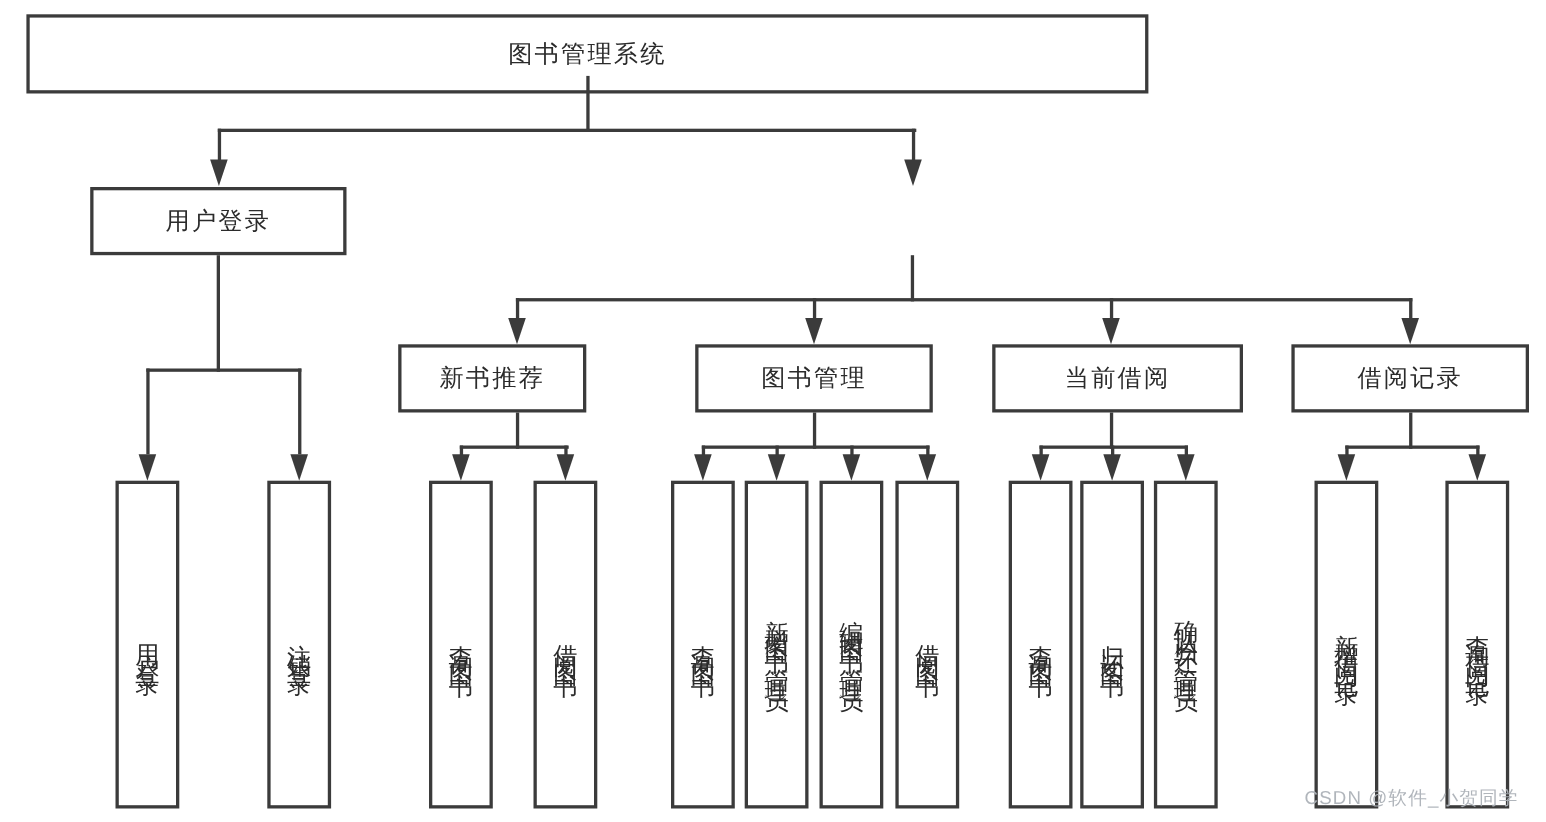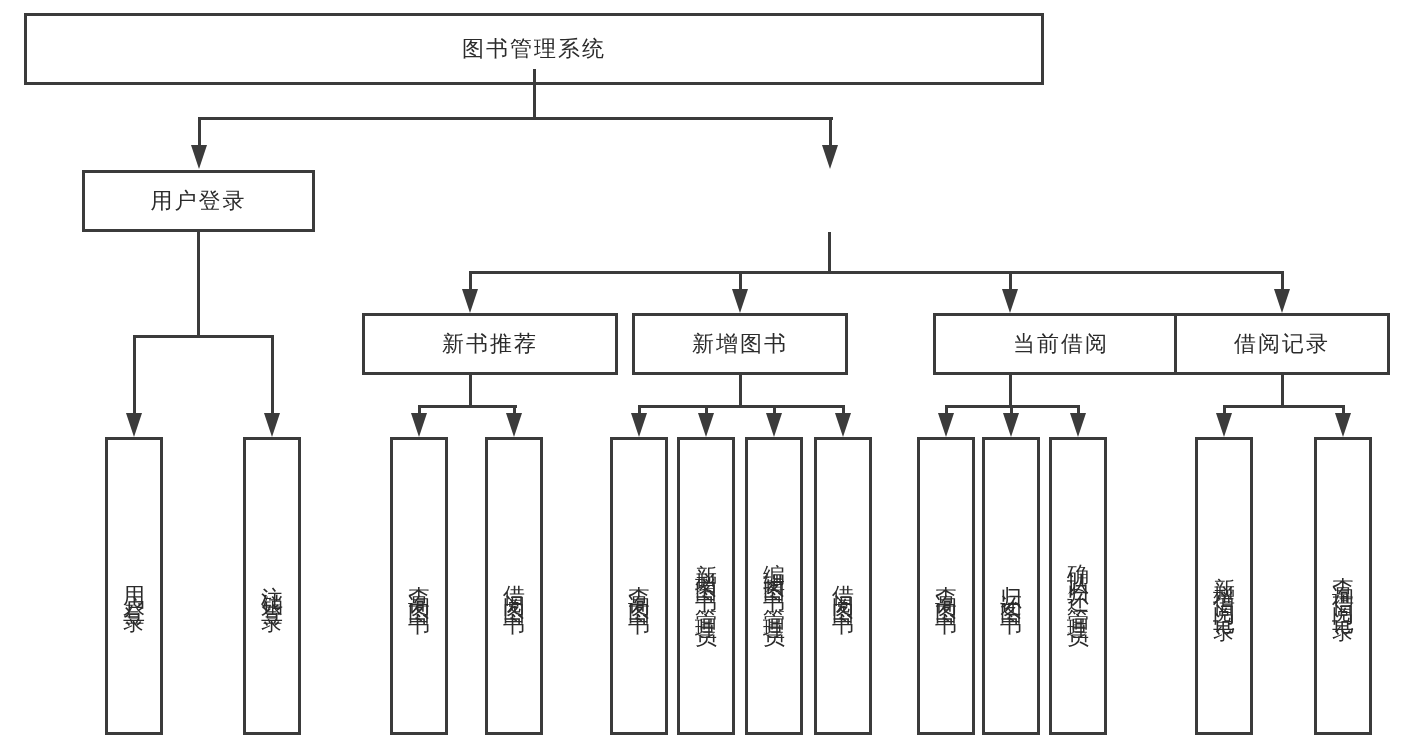--- a/index.html
+++ b/index.html
@@ -89,23 +89,23 @@
   <div class="hl" style="left:469px;top:271px;width:815px"></div>
   <div class="vl" style="left:469px;top:271px;height:20px"></div>
   <div class="vl" style="left:739px;top:271px;height:20px"></div>
   <div class="vl" style="left:1009px;top:271px;height:20px"></div>
   <div class="vl" style="left:1281px;top:271px;height:20px"></div>
   <div class="ah" style="left:462px;top:289px"></div>
   <div class="ah" style="left:732px;top:289px"></div>
   <div class="ah" style="left:1002px;top:289px"></div>
   <div class="ah" style="left:1274px;top:289px"></div>
 
-  <div class="node" style="left:362px;top:313px;width:256px;height:62px">新书推荐</div>
-  <div class="node" style="left:632px;top:313px;width:216px;height:62px">新增图书</div>
-  <div class="node" style="left:933px;top:313px;width:256px;height:62px">当前借阅</div>
+  <div class="node" style="left:362px;top:313px;width:171px;height:62px">新书推荐</div>
+  <div class="node" style="left:632px;top:313px;width:216px;height:62px">图书管理</div>
+  <div class="node" style="left:902px;top:313px;width:228px;height:62px">当前借阅</div>
   <div class="node" style="left:1174px;top:313px;width:216px;height:62px">借阅记录</div>
 
   <div class="vl" style="left:469px;top:375px;height:33px"></div>
   <div class="hl" style="left:418px;top:405px;width:99px"></div>
   <div class="vl" style="left:418px;top:405px;height:10px"></div>
   <div class="vl" style="left:513px;top:405px;height:10px"></div>
   <div class="ah" style="left:411px;top:413px"></div>
   <div class="ah" style="left:506px;top:413px"></div>
 
   <div class="vl" style="left:739px;top:375px;height:33px"></div>
@@ -172,14 +172,15 @@
     <span>确认归还（管理员）</span>
     </div>
 
   <div class="vbox" style="left:1195px;top:437px;width:58px;height:298px">
     <span>新增借阅记录</span>
     </div>
   <div class="vbox" style="left:1314px;top:437px;width:58px;height:298px">
     <span>查询借阅记录</span>
     </div>
 
+  <div class="watermark">CSDN @软件_小贺同学</div>
 
 </div>
 
 </body></html>

